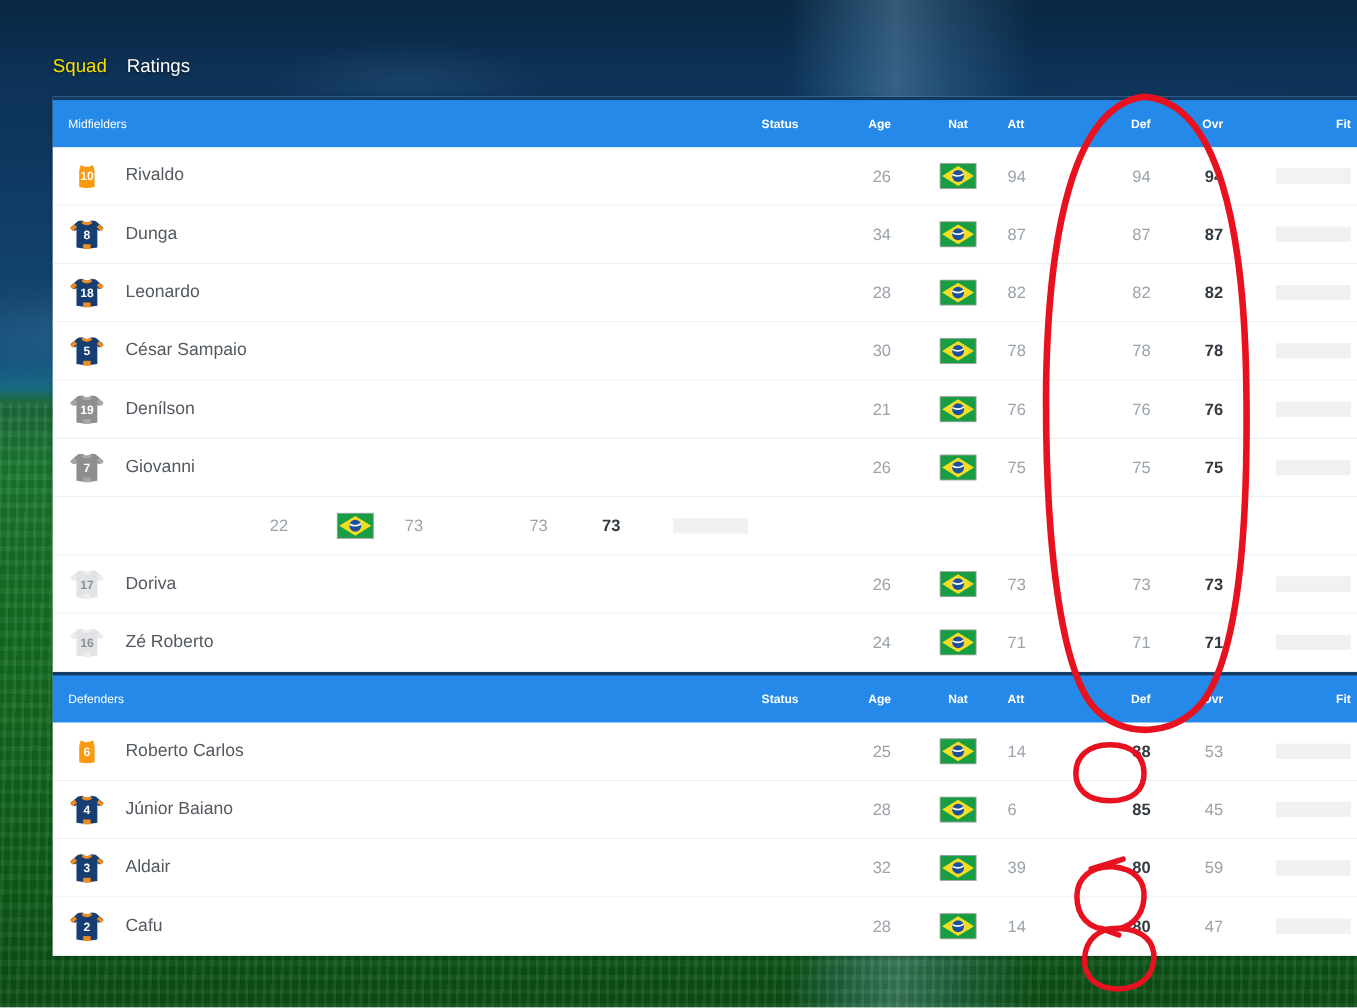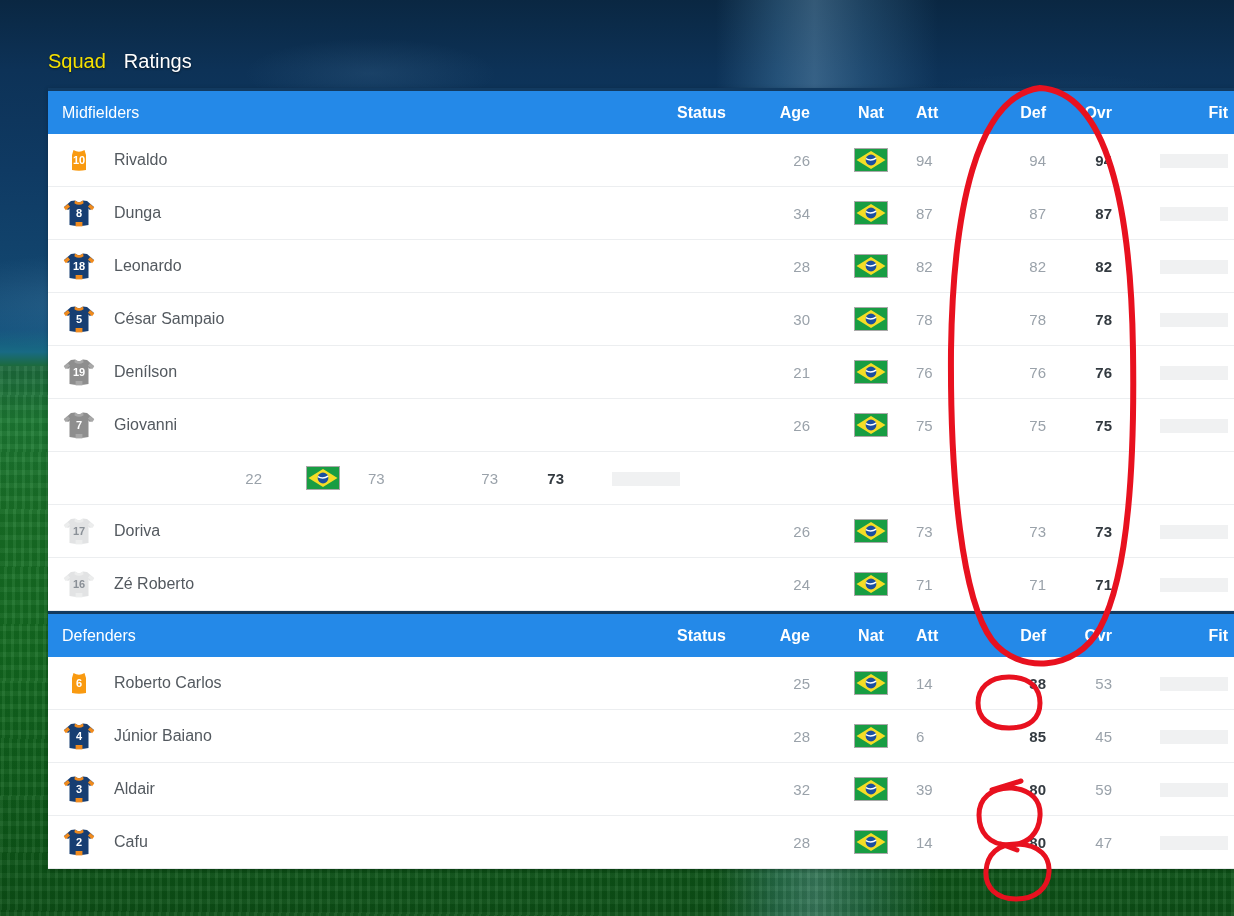--- a/index.html
+++ b/index.html
@@ -68,21 +68,21 @@
   .tabbar {
     position: absolute;
     left: 48px;
     top: 50px;
     display: flex;
     align-items: center;
     gap: 18px;
     z-index: 5;
   }
   .tab {
-    font-size: 20px;
+    font-size: 17px;
     color: #ffffff;
     text-shadow: 0 1px 2px rgba(0,0,0,0.55);
     cursor: pointer;
     white-space: nowrap;
   }
   .tab.active { color: #f5e000; }
 
   
   .panel {
     position: absolute;
@@ -95,21 +95,21 @@
   }
 
   .section-header {
     position: relative;
     height: 46px;
     background: #2489e8;
     border-top: 3px solid #123a60;
     display: flex;
     align-items: center;
     color: #ffffff;
-    font-size: 16px;
+    font-size: 11px;
   }
   .section-header .sec-title {
     padding-left: 14px;
     flex: 0 0 auto;
   }
   .section-header .cols {
     margin-left: auto;
     display: flex;
     align-items: center;
     font-weight: bold;

